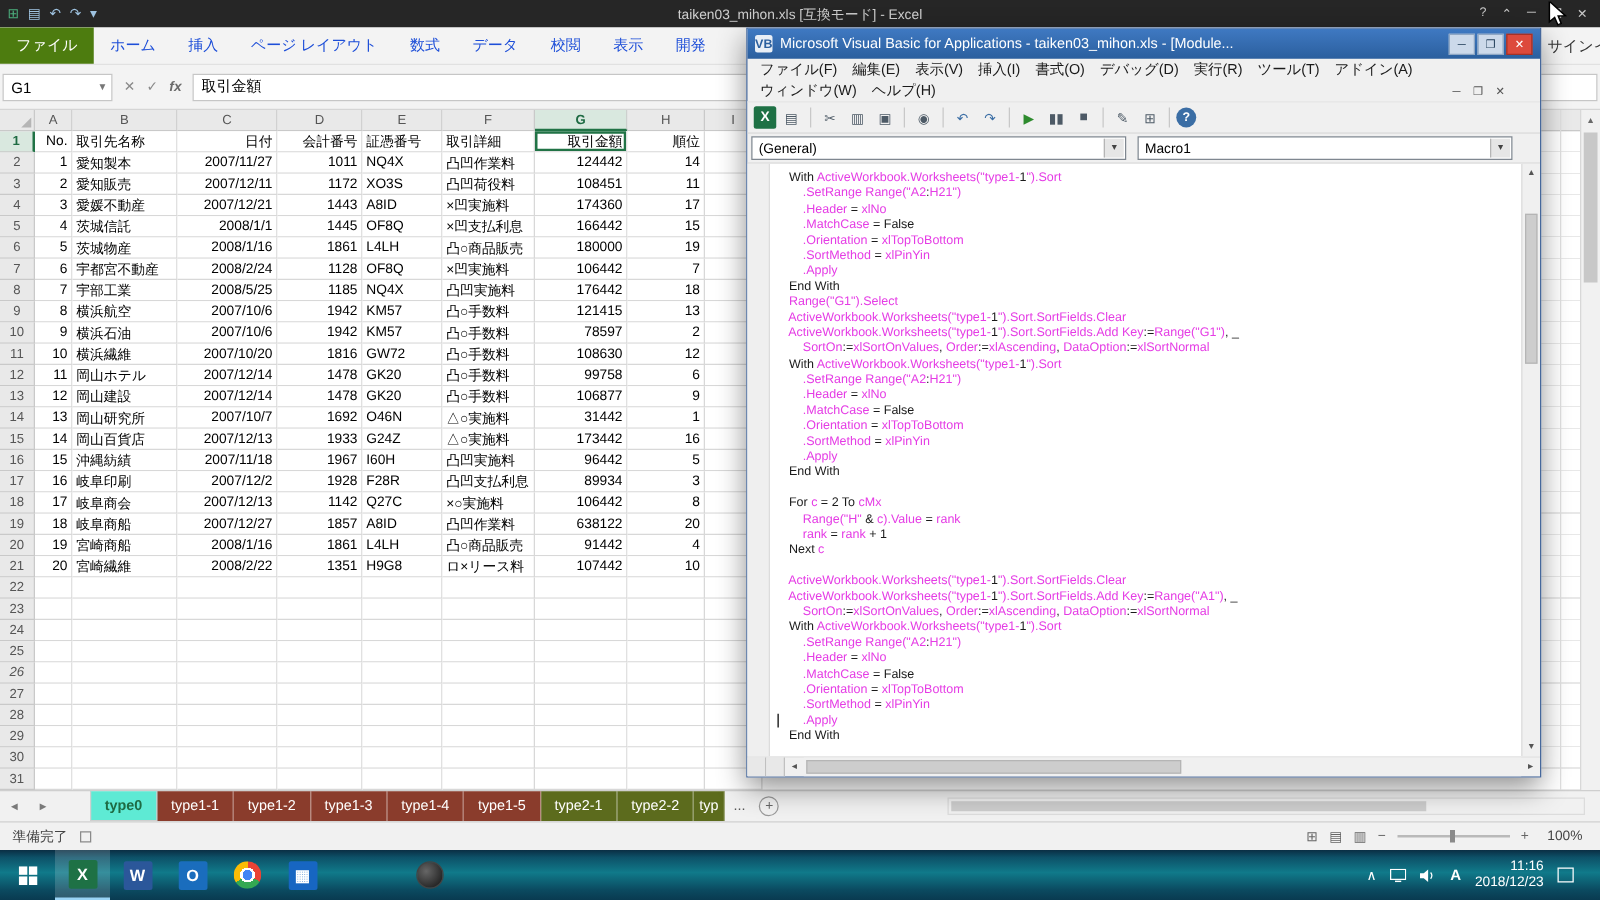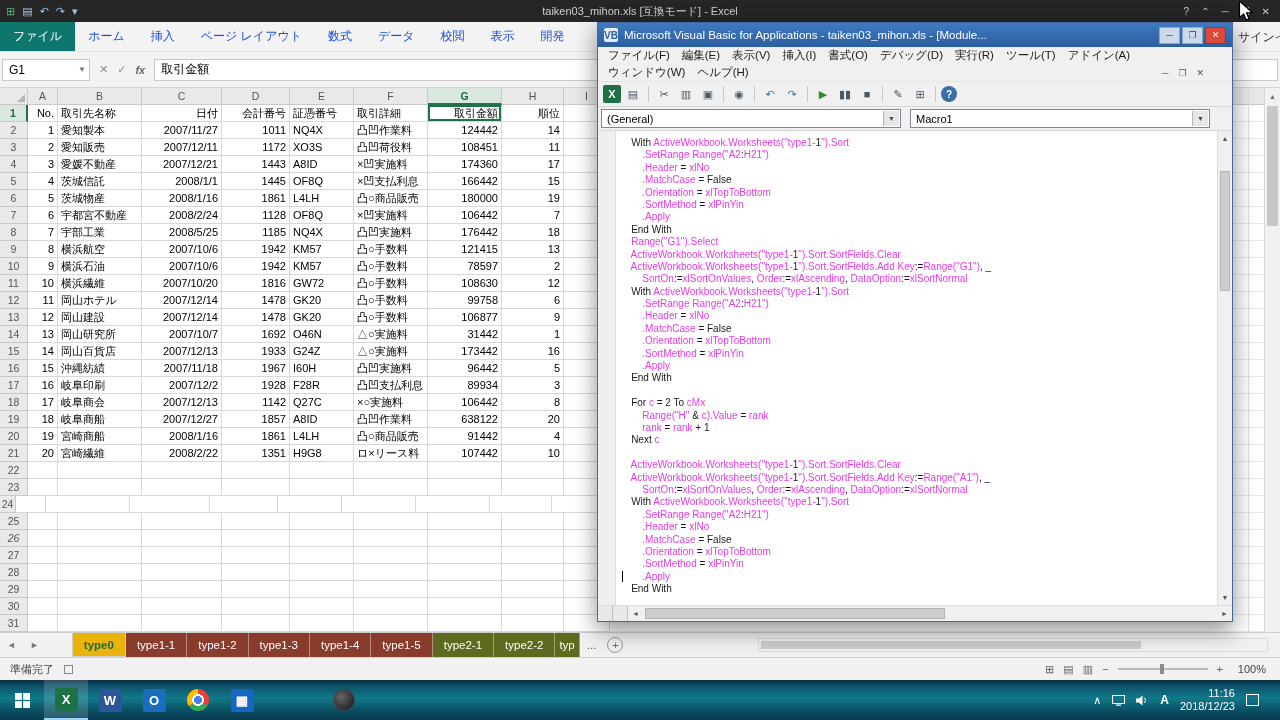--- a/index.html
+++ b/index.html
@@ -7,21 +7,21 @@
 
 .xl-titlebar{position:absolute;left:0;top:0;width:1280px;height:22px;background:#262626;display:flex;align-items:center;z-index:1;}
 .qat{display:flex;gap:7px;padding-left:6px;align-items:center;}
 .qicon{font-size:11px;color:#9fc3e0;line-height:1;}
 .qicon.xl{color:#4caf7d;}
 .xl-title{position:absolute;left:0;right:0;text-align:center;font-size:11px;color:#cfcfcf;}
 .xl-wincontrols{margin-left:auto;display:flex;gap:12px;padding-right:10px;color:#c8c8c8;font-size:10px;z-index:2;}
 
 .xl-tabrow{position:absolute;left:0;top:22px;width:1280px;height:30px;background:#f3f3f3;border-bottom:1px solid #e1e1e1;display:flex;align-items:stretch;font-size:12px;z-index:1;}
 .rtab{padding:0 13px;display:flex;align-items:center;color:#1d4ed8;}
-.rtab.file{background:#0f766e;color:#fff;}
+.rtab.file{background:#4d7c0f;color:#fff;}
 .signin{position:absolute;right:0;top:0;height:30px;display:flex;align-items:center;width:42px;overflow:hidden;color:#333;font-size:12px;white-space:nowrap;}
 
 .xl-formula{position:absolute;left:0;top:52px;width:1280px;height:36px;background:#f3f3f3;display:flex;align-items:center;border-bottom:1px solid #d5d5d5;z-index:1;}
 .namebox{width:88px;height:22px;background:#fff;border:1px solid #c6c6c6;margin-left:2px;display:flex;align-items:center;padding-left:6px;font-size:12px;position:relative;}
 .nbarrow{position:absolute;right:3px;font-size:8px;color:#777;}
 .fxbtns{display:flex;gap:9px;padding:0 9px;color:#8a8a8a;font-size:11px;align-items:center;}
 .fxb.fx{font-style:italic;font-weight:bold;color:#6a6a6a;}
 .fbar{flex:1;height:22px;background:#fff;border:1px solid #c6c6c6;display:flex;align-items:center;padding-left:6px;font-size:12px;margin-right:2px;}
 
 .xl-canvas{position:absolute;left:0;top:88px;width:1280px;height:544px;background:#fff;background-image:repeating-linear-gradient(to bottom,transparent 0 16px,#e8e8e8 16px 17px);z-index:1;}
@@ -39,21 +39,21 @@
 .al-left{justify-content:flex-start;}
 .selcell{box-shadow:inset 0 0 0 2px #217346;}
 .xlvs{position:absolute;right:0;top:0;width:16px;height:100%;background:#f1f1f1;border-left:1px solid #d8d8d8;}
 .xlvs-arrow{height:16px;display:flex;align-items:center;justify-content:center;font-size:7px;color:#6a6a6a;}
 .xlvs-thumb{position:absolute;left:2px;right:2px;top:18px;height:120px;background:#c8c8c8;}
 
 .xl-sheettabs{position:absolute;left:0;top:632px;width:1280px;height:25px;background:#f1f1f1;border-top:1px solid #cfcfcf;display:flex;align-items:stretch;font-size:11.5px;z-index:1;}
 .navarr{display:flex;align-items:center;padding:0 7px;color:#7a7a7a;font-size:9px;}
 .sheettabs-wrap{display:flex;align-items:stretch;margin-left:26px;}
 .stab{padding:0 11px;display:flex;align-items:center;color:#fff;border-right:1px solid rgba(255,255,255,.4);}
-.stab.active{background:#eab308;color:#1e6b43;font-weight:bold;border:1px solid #cfcfcf;border-top:none;}
+.stab.active{background:#5eead4;color:#1e6b43;font-weight:bold;border:1px solid #cfcfcf;border-top:none;}
 .stab.partial{max-width:26px;overflow:hidden;padding:0 4px;}
 .tabmore{display:flex;align-items:center;padding:0 7px;color:#555;}
 .addtab{width:16px;height:16px;border:1px solid #9a9a9a;border-radius:50%;color:#666;display:flex;align-items:center;justify-content:center;align-self:center;font-size:11px;margin-left:4px;}
 .hscroll{position:absolute;left:758px;right:12px;top:5px;height:14px;background:#f1f1f1;border:1px solid #dcdcdc;}
 .hthumb{position:absolute;left:2px;top:2px;bottom:2px;width:380px;background:#cdcdcd;}
 
 .xl-status{position:absolute;left:0;top:657px;width:1280px;height:23px;background:#f1f1f1;border-top:1px solid #d0d0d0;display:flex;align-items:center;font-size:11px;color:#444;z-index:1;}
 .readytxt{padding-left:10px;}
 .rec{width:9px;height:9px;border:1px solid #8a8a8a;margin-left:10px;display:inline-block;}
 .statusright{margin-left:auto;display:flex;align-items:center;gap:9px;padding-right:14px;}
@@ -450,21 +450,21 @@
           <div class="gc cell al-left" style="width: 84px;"></div>
           <div class="gc cell al-right" style="width: 80px;"></div>
           <div class="gc cell al-right" style="width: 68px;"></div>
           <div class="gc cell al-left" style="width: 64px;"></div>
           <div class="gc cell al-left" style="width: 74px;"></div>
           <div class="gc cell al-right" style="width: 74px;"></div>
           <div class="gc cell al-right" style="width: 62px;"></div>
           <div class="gc cell al-left" style="width: 46px;"></div>
         </div>
         <div class="grow">
-          <div class="gc ghd rowhdr" style="width: 16px;">24</div>
+          <div class="gc ghd rowhdr" style="width: 28px;">24</div>
           <div class="gc cell al-right" style="width: 30px;"></div>
           <div class="gc cell al-left" style="width: 84px;"></div>
           <div class="gc cell al-right" style="width: 80px;"></div>
           <div class="gc cell al-right" style="width: 68px;"></div>
           <div class="gc cell al-left" style="width: 64px;"></div>
           <div class="gc cell al-left" style="width: 74px;"></div>
           <div class="gc cell al-right" style="width: 74px;"></div>
           <div class="gc cell al-right" style="width: 62px;"></div>
           <div class="gc cell al-left" style="width: 46px;"></div>
         </div>

